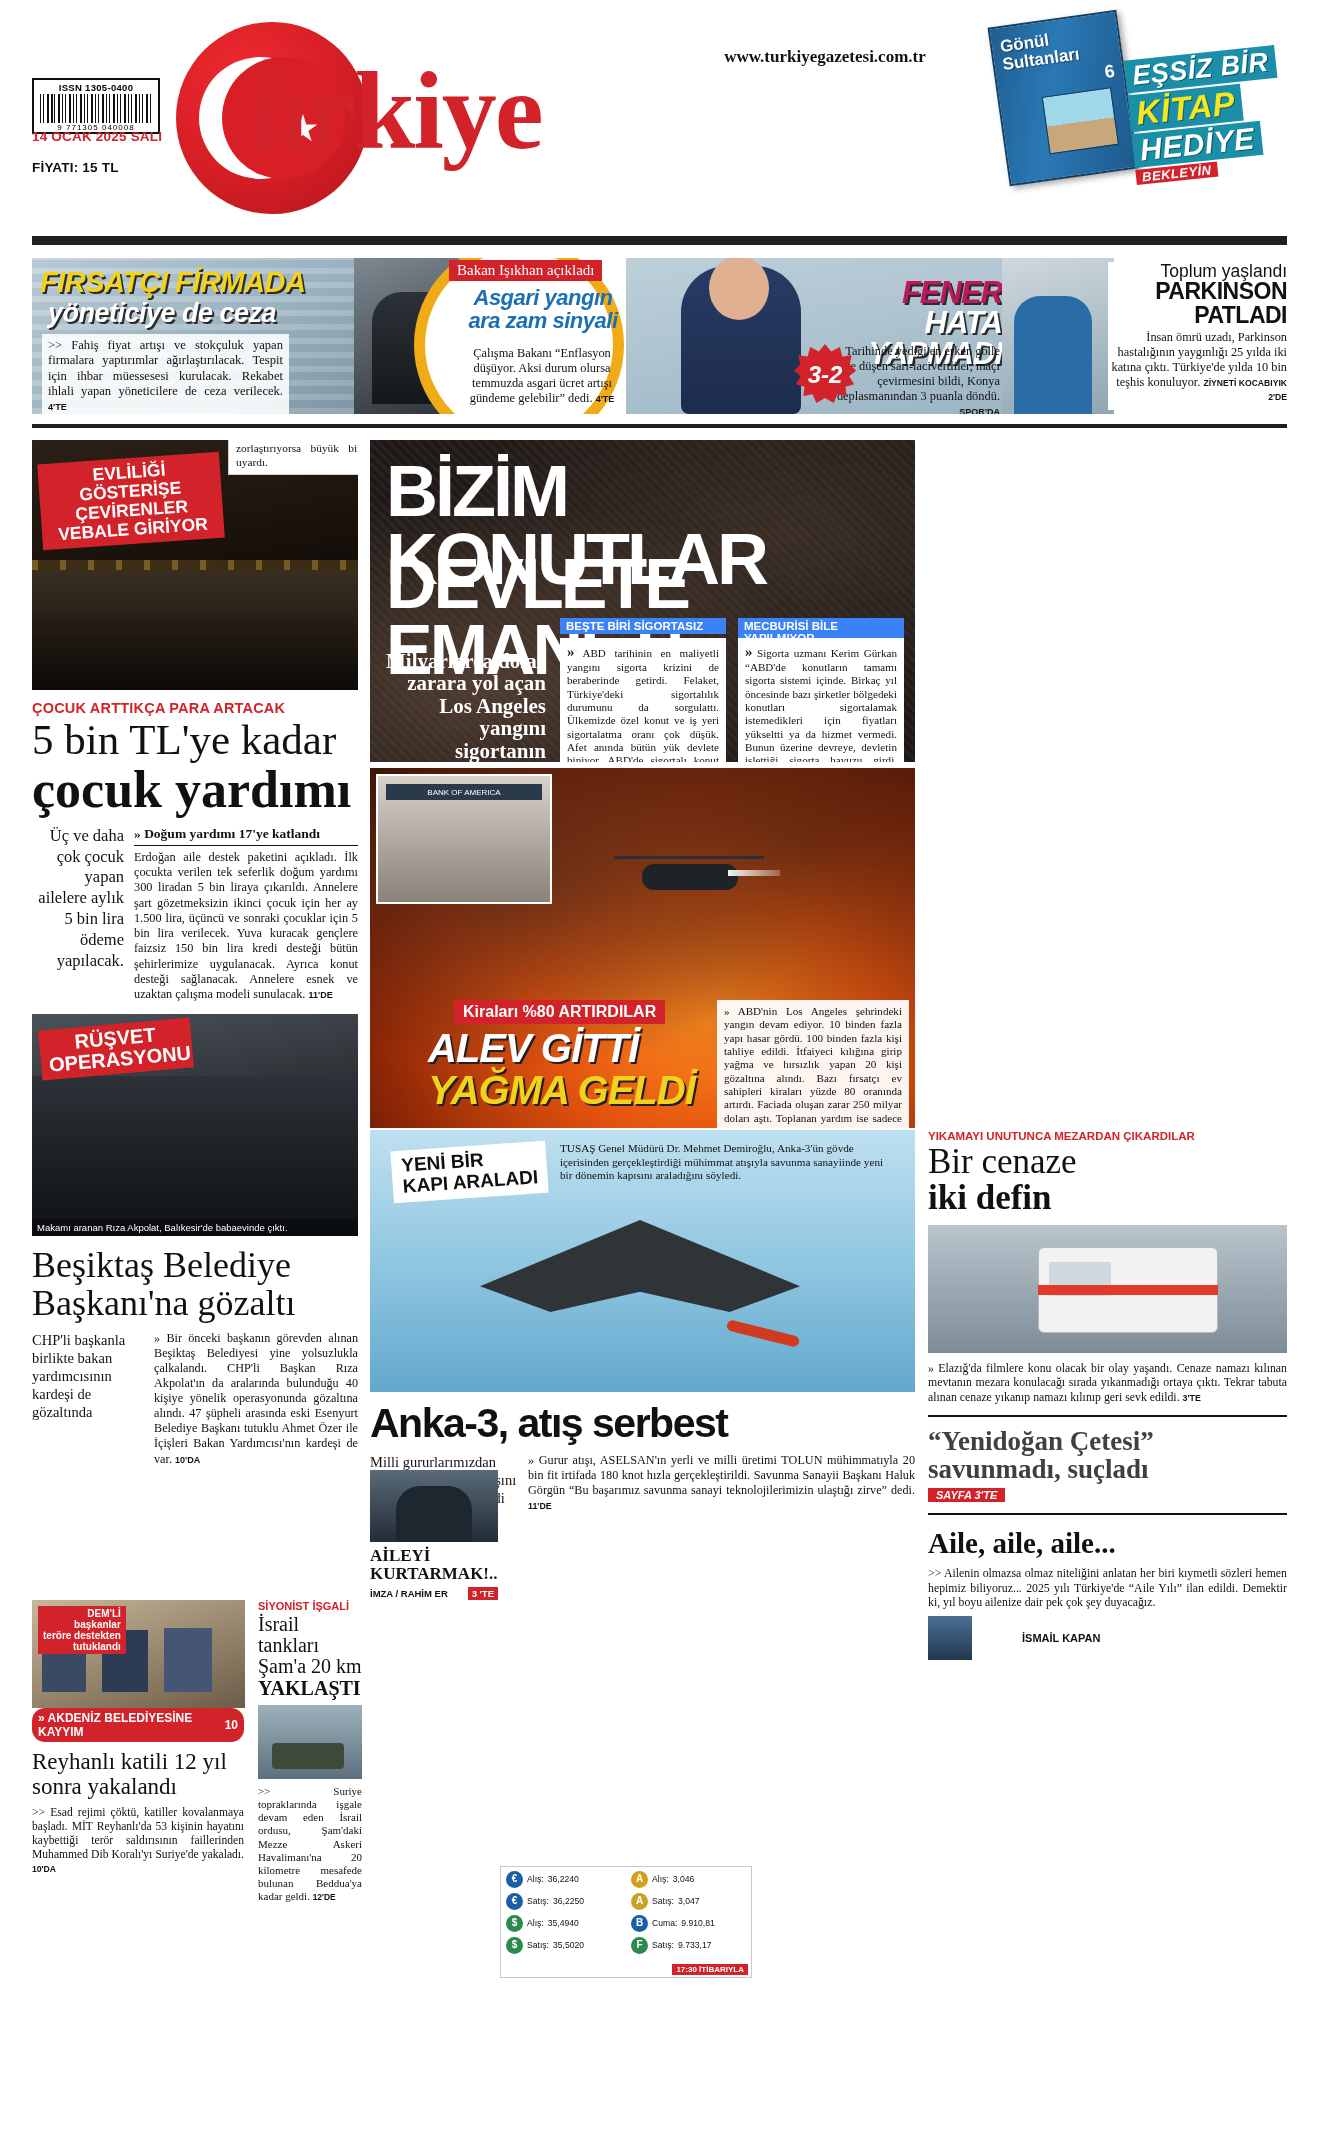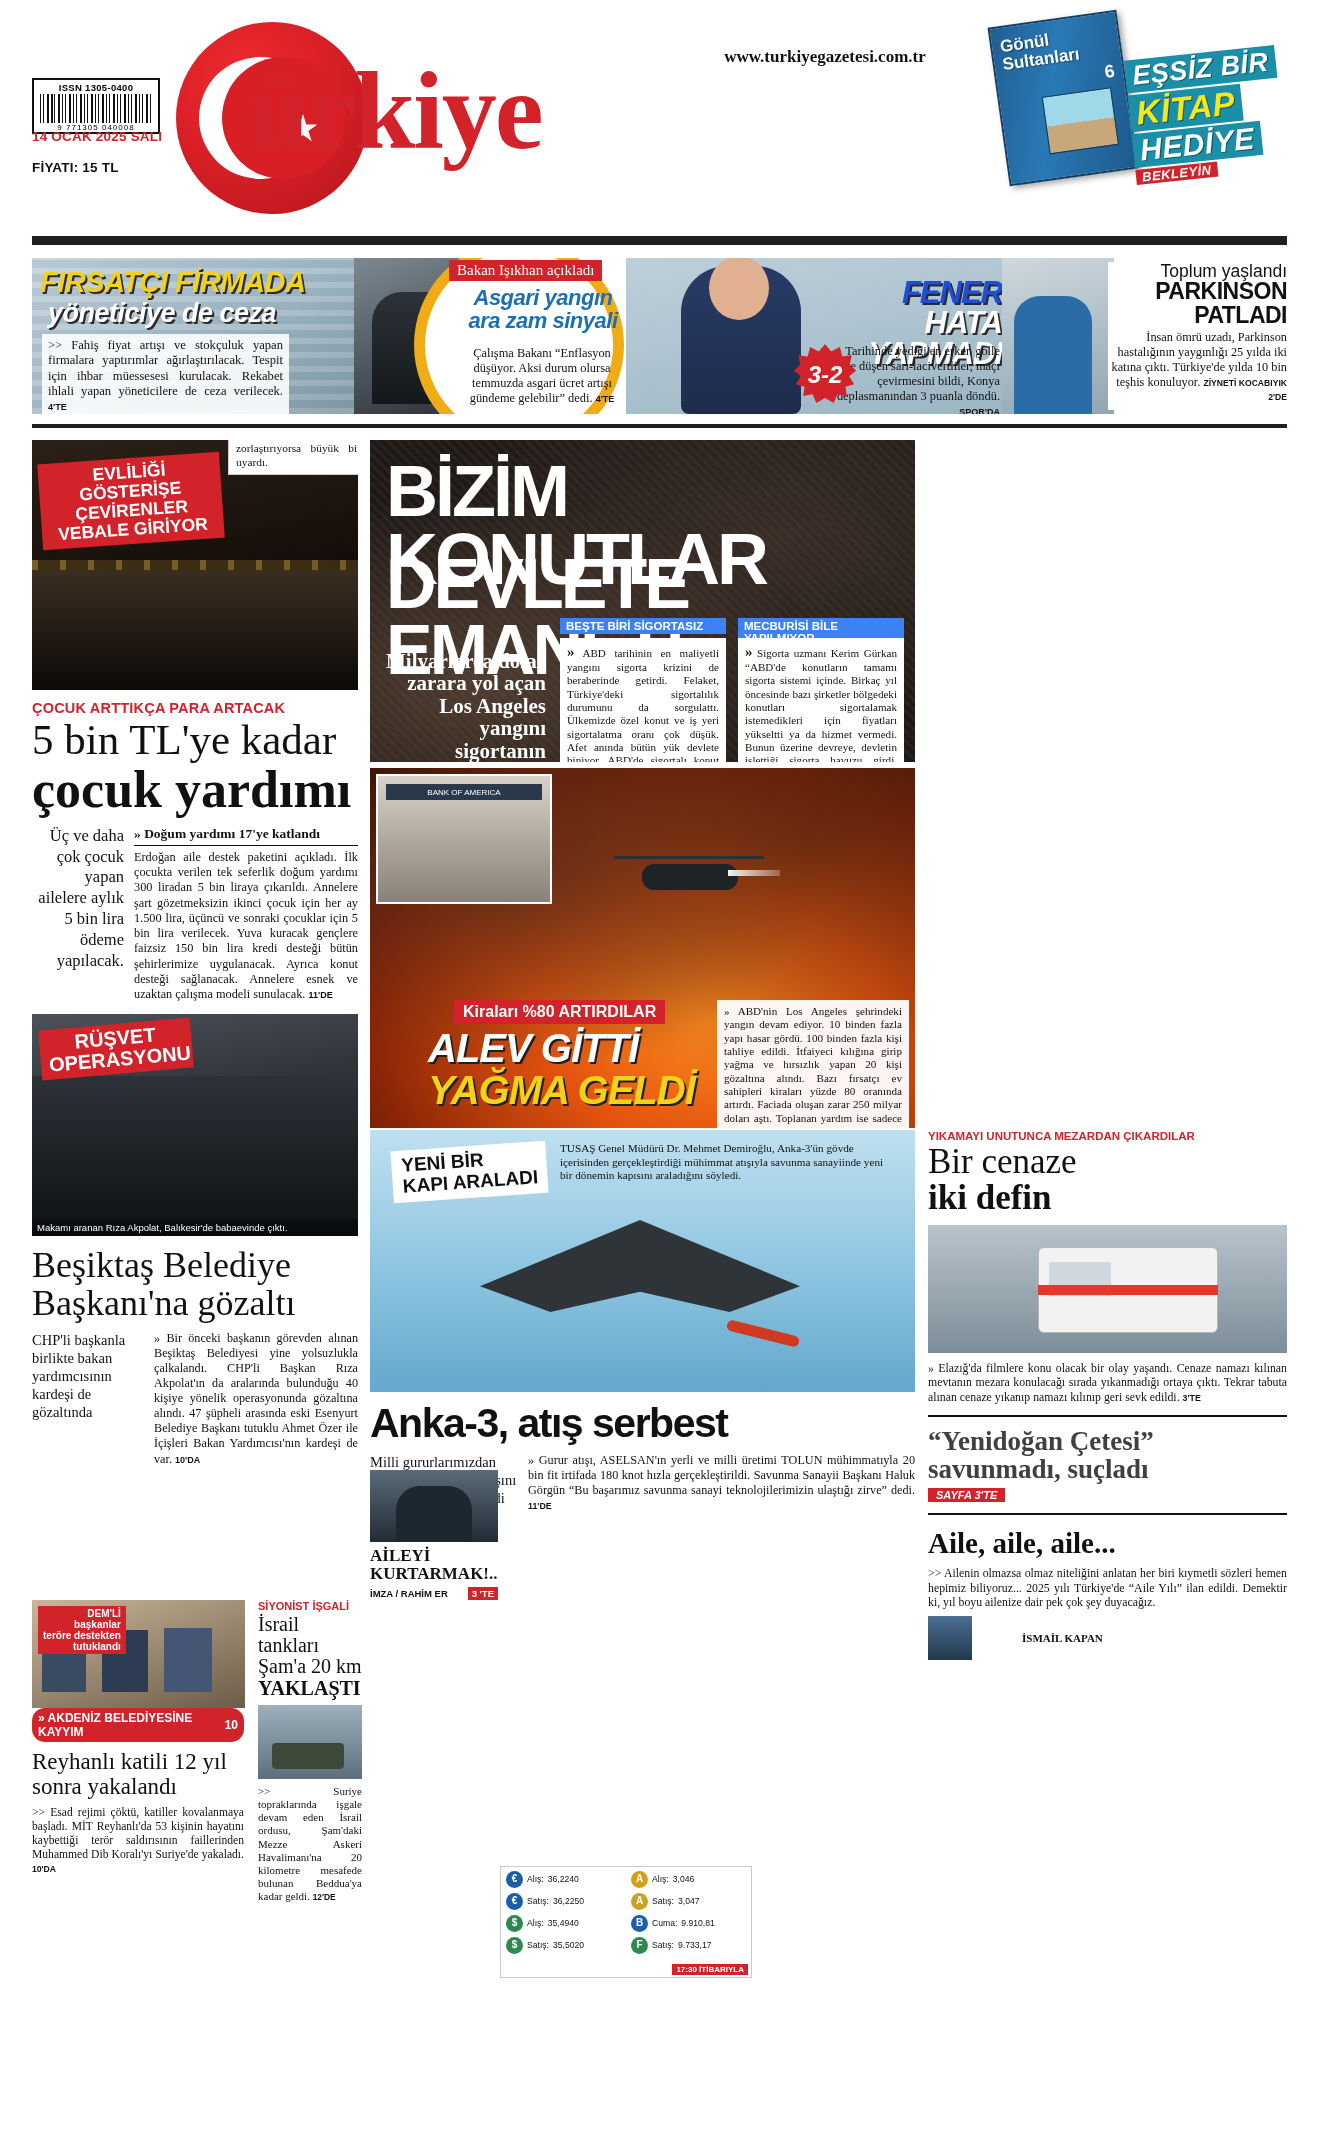--- a/index.html
+++ b/index.html
@@ -117,21 +117,21 @@
   .tb3-player { position:absolute; left:55px; top:8px; width:120px; height:148px;
       background:linear-gradient(#273a63 10%,#1d2c4c 100%); border-radius:46px 46px 8px 8px;}
   .tb3-player::before{content:"";position:absolute;left:28px;top:-10px;width:60px;height:64px;border-radius:50%;background:#e0b091;}
   .tb3-score { position:absolute; left:168px; top:86px; width:62px; height:62px; z-index:6;
       background:#d2232a; color:#fff; font-family:"Liberation Sans",sans-serif; font-weight:bold;
       font-size:24px; font-style:italic; display:flex; align-items:center; justify-content:center;
       clip-path: polygon(50% 0,60% 12%,74% 5%,78% 20%,93% 18%,90% 33%,100% 43%,89% 52%,97% 65%,83% 69%,85% 84%,70% 81%,64% 95%,50% 87%,36% 95%,30% 81%,15% 84%,17% 69%,3% 65%,11% 52%,0 43%,10% 33%,7% 18%,22% 20%,26% 5%,40% 12%);}
   .tb3-h { position:absolute; left:198px; top:20px; width:178px; z-index:5; text-align:right;
       font-family:"Liberation Sans",sans-serif; font-size:31px; font-weight:bold; font-style:italic;
       line-height:.98; letter-spacing:-1px; text-shadow:2px 2px 0 #2b2b2b;}
-  .tb3-h .y { color:#1d4ed8; } .tb3-h .w { color:#fff; }
+  .tb3-h .y { color:#be185d; } .tb3-h .w { color:#fff; }
   .tb3-body { position:absolute; left:196px; top:86px; width:178px; text-align:right; z-index:5;
       font-size:12.4px; line-height:1.2; color:#111; }
   .tb3-body .pg{font-family:"Liberation Sans",sans-serif;font-size:9px;font-weight:bold;}
 
   .tb4 { left:970px; width:285px; background:#fff; }
   .tb4-photo { position:absolute; left:0; top:0; width:112px; height:156px;
       background:linear-gradient(165deg,#cfd8dd 0%,#8fa6b2 100%); }
   .tb4-photo::after{content:"";position:absolute;left:12px;top:38px;width:78px;height:118px;background:#2a6ca8;border-radius:26px 26px 0 0;}
   .tb4-card { position:absolute; left:106px; top:4px; width:179px; height:148px; background:#fff; }
   .tb4-k { font-family:"Liberation Sans",sans-serif; font-size:17.5px; color:#111; text-align:right; line-height:1.05;}
@@ -290,21 +290,21 @@
   .rc-body{margin-top:8px;font-size:11.8px;line-height:1.24;text-align:justify;color:#111;}
   .rc-body .pg{font-family:"Liberation Sans",sans-serif;font-size:8.8px;font-weight:bold;}
   .rc-hr{margin:10px 0;border-top:2px solid #111;}
   .rc-h2{font-family:"Liberation Serif",serif;font-size:27px;line-height:1.06;color:#404040;font-weight:bold;}
   .rc-page{margin-top:4px;background:#d2232a;color:#fff;display:inline-block;padding:1px 8px;
       font-family:"Liberation Sans",sans-serif;font-weight:bold;font-size:11px;font-style:italic;}
   .rc-h3{font-family:"Liberation Serif",serif;font-weight:bold;font-size:29px;color:#111;margin-top:12px;}
   .rc-body2{margin-top:6px;font-size:11.8px;line-height:1.24;text-align:justify;color:#111;}
   .rc-author{margin-top:6px;display:flex;align-items:center;gap:6px;}
   .rc-author .ph{width:44px;height:44px;background:linear-gradient(#4a6f94,#22384c);}
-  .rc-author .nm{font-family:Liberation Serif, serif;font-weight:bold;font-size:11px;color:#111;padding-left:44px;}
+  .rc-author .nm{font-family:Liberation Sans, sans-serif;font-weight:bold;font-size:11px;color:#111;padding-left:44px;}
 
   
   .fx{position:absolute;left:500px;top:1866px;width:252px;height:112px;border:1px solid #c9c9c9;
       background:#fff;display:flex;}
   .fx-col{flex:1;padding:4px 5px;font-family:"Liberation Sans",sans-serif;font-size:8.6px;line-height:1.45;color:#111;}
   .fx-row{display:flex;align-items:center;gap:4px;margin-bottom:5px;}
   .fx-ic{width:17px;height:17px;border-radius:50%;display:flex;align-items:center;justify-content:center;
       color:#fff;font-weight:bold;font-size:10px;flex:none;}
   .fx-eur{background:#1b5fa8;} .fx-usd{background:#2d8a4e;} .fx-gld{background:#d4a017;}
   .fx-alt{background:#c9a227;} .fx-brs{background:#1b5fa8;} .fx-fz{background:#2d8a4e;}

